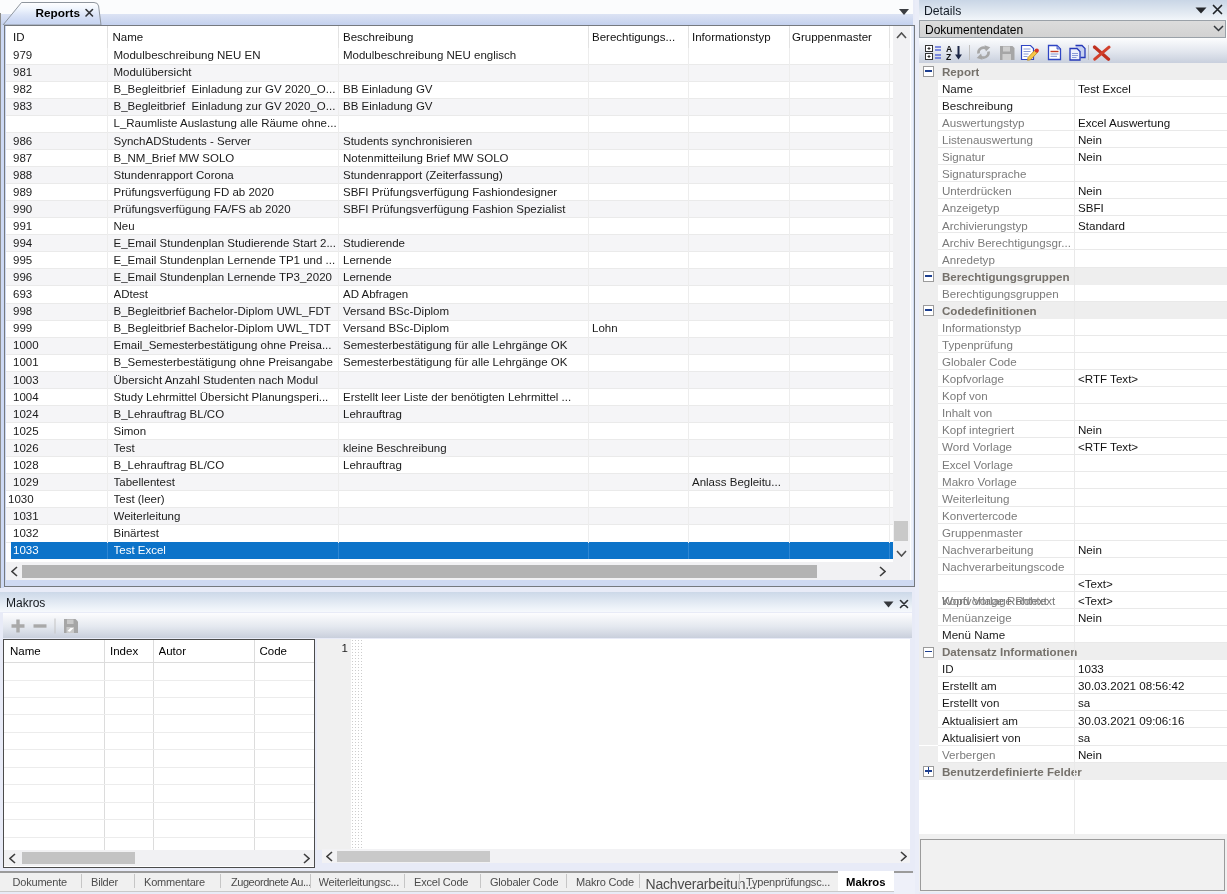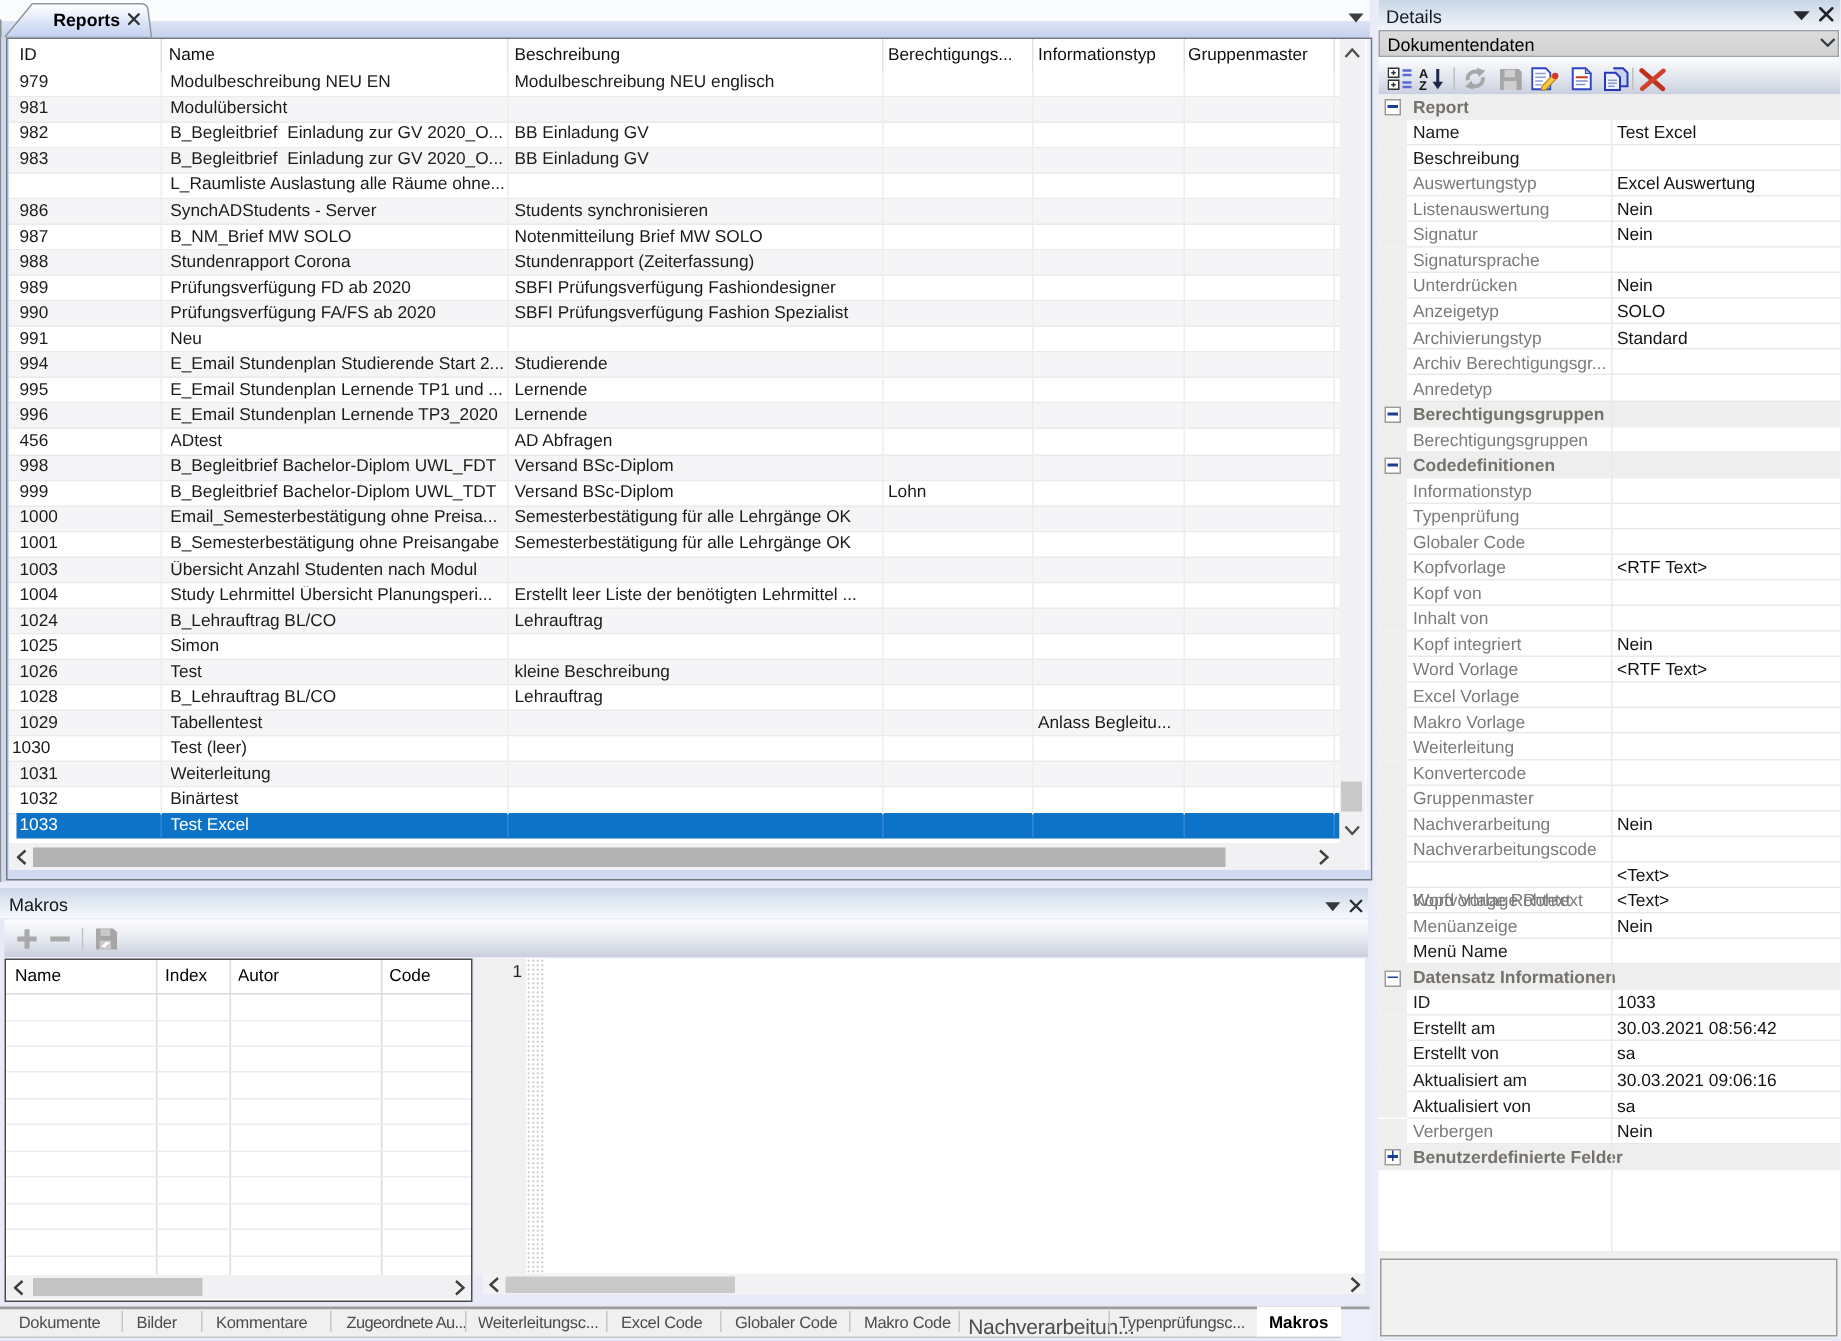--- a/index.html
+++ b/index.html
@@ -92,21 +92,21 @@
 <div class="abs nw" style="left:343px;top:236.97px;width:243px;">Studierende</div>
 <div class="abs" style="left:6px;top:252.34px;width:886.5px;height:16.07px;background:#ffffff;border-bottom:1px solid #eaeaea;box-sizing:content-box;"></div>
 <div class="abs nw" style="left:13px;top:254.04px;">995</div>
 <div class="abs nw" style="left:113.5px;top:254.04px;width:224px;">E_Email Stundenplan Lernende TP1 und ...</div>
 <div class="abs nw" style="left:343px;top:254.04px;width:243px;">Lernende</div>
 <div class="abs" style="left:6px;top:269.41px;width:886.5px;height:16.07px;background:#f5f5f7;border-bottom:1px solid #eaeaea;box-sizing:content-box;"></div>
 <div class="abs nw" style="left:13px;top:271.11px;">996</div>
 <div class="abs nw" style="left:113.5px;top:271.11px;width:224px;">E_Email Stundenplan Lernende TP3_2020</div>
 <div class="abs nw" style="left:343px;top:271.11px;width:243px;">Lernende</div>
 <div class="abs" style="left:6px;top:286.48px;width:886.5px;height:16.07px;background:#ffffff;border-bottom:1px solid #eaeaea;box-sizing:content-box;"></div>
-<div class="abs nw" style="left:13px;top:288.18px;">456</div>
+<div class="abs nw" style="left:13px;top:288.18px;">693</div>
 <div class="abs nw" style="left:113.5px;top:288.18px;width:224px;">ADtest</div>
 <div class="abs nw" style="left:343px;top:288.18px;width:243px;">AD Abfragen</div>
 <div class="abs" style="left:6px;top:303.55px;width:886.5px;height:16.07px;background:#f5f5f7;border-bottom:1px solid #eaeaea;box-sizing:content-box;"></div>
 <div class="abs nw" style="left:13px;top:305.25px;">998</div>
 <div class="abs nw" style="left:113.5px;top:305.25px;width:224px;">B_Begleitbrief Bachelor-Diplom UWL_FDT</div>
 <div class="abs nw" style="left:343px;top:305.25px;width:243px;">Versand BSc-Diplom</div>
 <div class="abs" style="left:6px;top:320.62px;width:886.5px;height:16.07px;background:#ffffff;border-bottom:1px solid #eaeaea;box-sizing:content-box;"></div>
 <div class="abs nw" style="left:13px;top:322.32px;">999</div>
 <div class="abs nw" style="left:113.5px;top:322.32px;width:224px;">B_Begleitbrief Bachelor-Diplom UWL_TDT</div>
 <div class="abs nw" style="left:343px;top:322.32px;width:243px;">Versand BSc-Diplom</div>
@@ -380,21 +380,21 @@
 <div class="abs" style="left:919px;top:165.12px;width:18.5px;height:17.07px;background:#eeeeee;"></div>
 <div class="abs" style="left:937.5px;top:181.19px;width:292.5px;height:1px;background:#e9e9e9;"></div>
 <div class="abs nw" style="left:942px;top:167.32px;color:#7b7b7b;width:131px;font-size:11.6px;">Signatursprache</div>
 <div class="abs" style="left:919px;top:182.19px;width:18.5px;height:17.07px;background:#eeeeee;"></div>
 <div class="abs" style="left:937.5px;top:198.26px;width:292.5px;height:1px;background:#e9e9e9;"></div>
 <div class="abs nw" style="left:942px;top:184.39px;color:#7b7b7b;width:131px;font-size:11.6px;">Unterdrücken</div>
 <div class="abs nw" style="left:1078px;top:184.39px;color:#121212;font-size:11.6px;">Nein</div>
 <div class="abs" style="left:919px;top:199.26px;width:18.5px;height:17.07px;background:#eeeeee;"></div>
 <div class="abs" style="left:937.5px;top:215.33px;width:292.5px;height:1px;background:#e9e9e9;"></div>
 <div class="abs nw" style="left:942px;top:201.46px;color:#7b7b7b;width:131px;font-size:11.6px;">Anzeigetyp</div>
-<div class="abs nw" style="left:1078px;top:201.46px;color:#121212;font-size:11.6px;">SOLO</div>
+<div class="abs nw" style="left:1078px;top:201.46px;color:#121212;font-size:11.6px;">SBFI</div>
 <div class="abs" style="left:919px;top:216.33px;width:18.5px;height:17.07px;background:#eeeeee;"></div>
 <div class="abs" style="left:937.5px;top:232.40px;width:292.5px;height:1px;background:#e9e9e9;"></div>
 <div class="abs nw" style="left:942px;top:218.53px;color:#7b7b7b;width:131px;font-size:11.6px;">Archivierungstyp</div>
 <div class="abs nw" style="left:1078px;top:218.53px;color:#121212;font-size:11.6px;">Standard</div>
 <div class="abs" style="left:919px;top:233.40px;width:18.5px;height:17.07px;background:#eeeeee;"></div>
 <div class="abs" style="left:937.5px;top:249.47px;width:292.5px;height:1px;background:#e9e9e9;"></div>
 <div class="abs nw" style="left:942px;top:235.60px;color:#7b7b7b;width:131px;font-size:11.6px;">Archiv Berechtigungsgr...</div>
 <div class="abs" style="left:919px;top:250.47px;width:18.5px;height:17.07px;background:#eeeeee;"></div>
 <div class="abs" style="left:937.5px;top:266.54px;width:292.5px;height:1px;background:#e9e9e9;"></div>
 <div class="abs nw" style="left:942px;top:252.67px;color:#7b7b7b;width:131px;font-size:11.6px;">Anredetyp</div>

